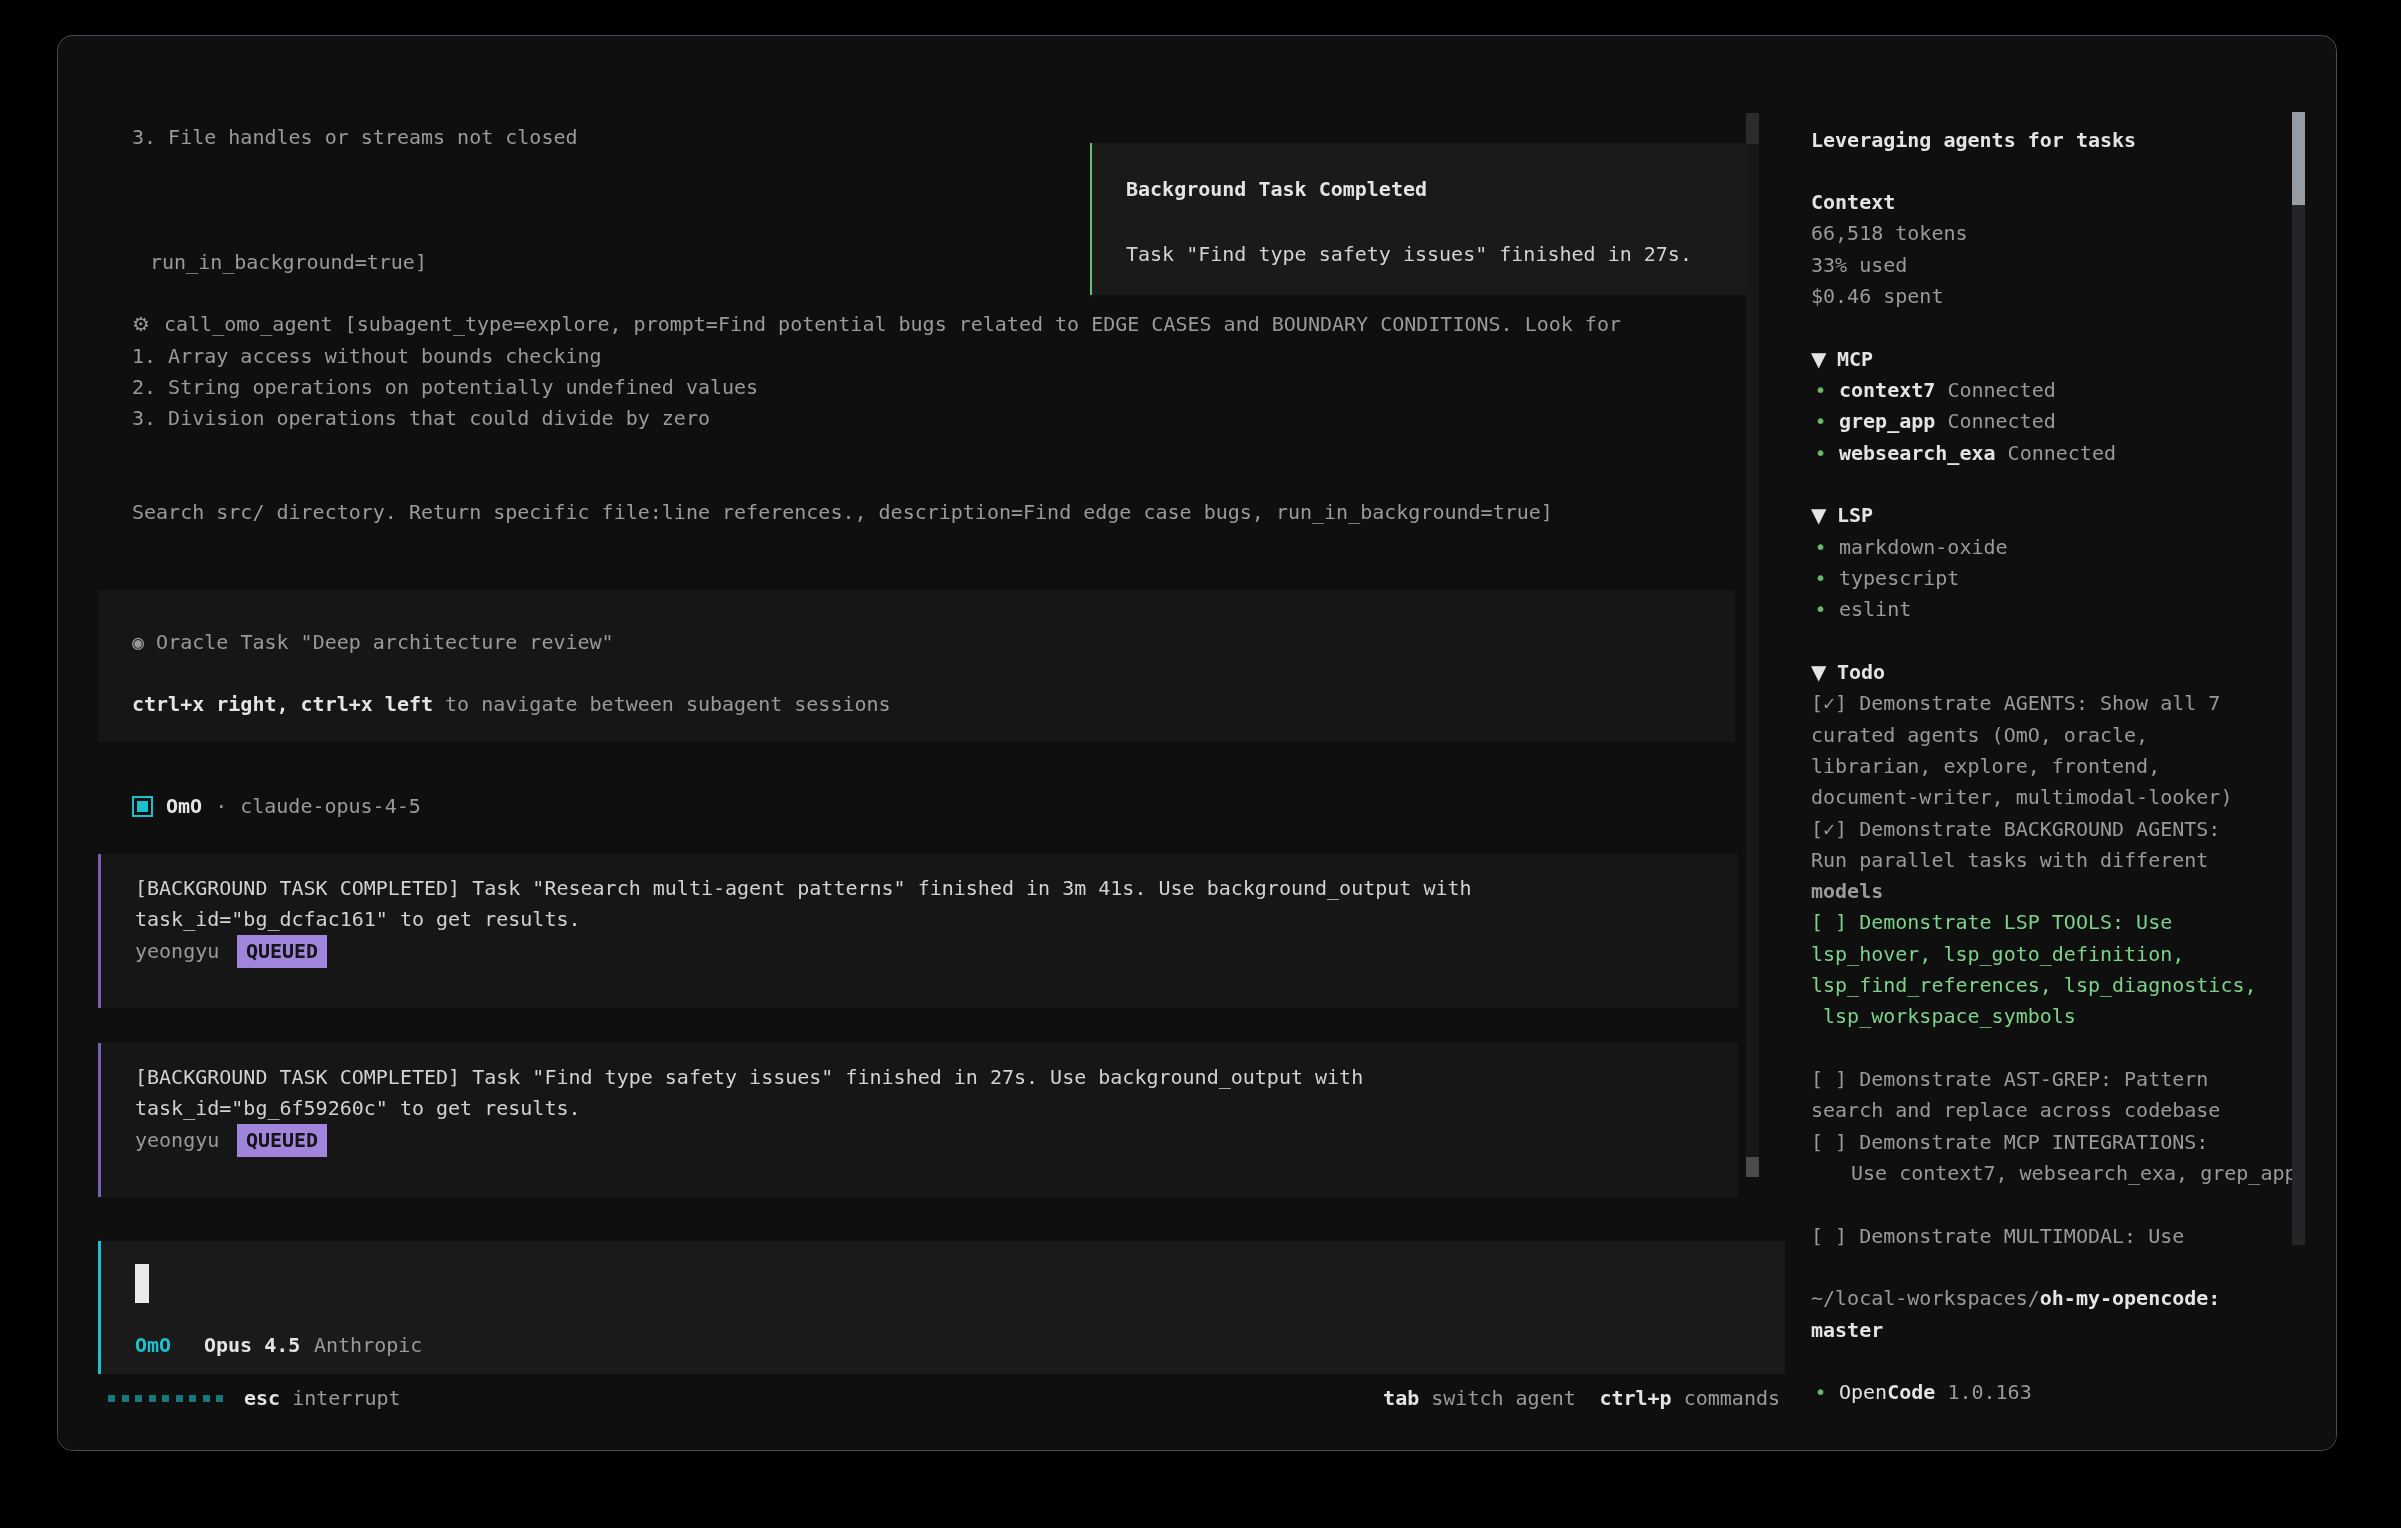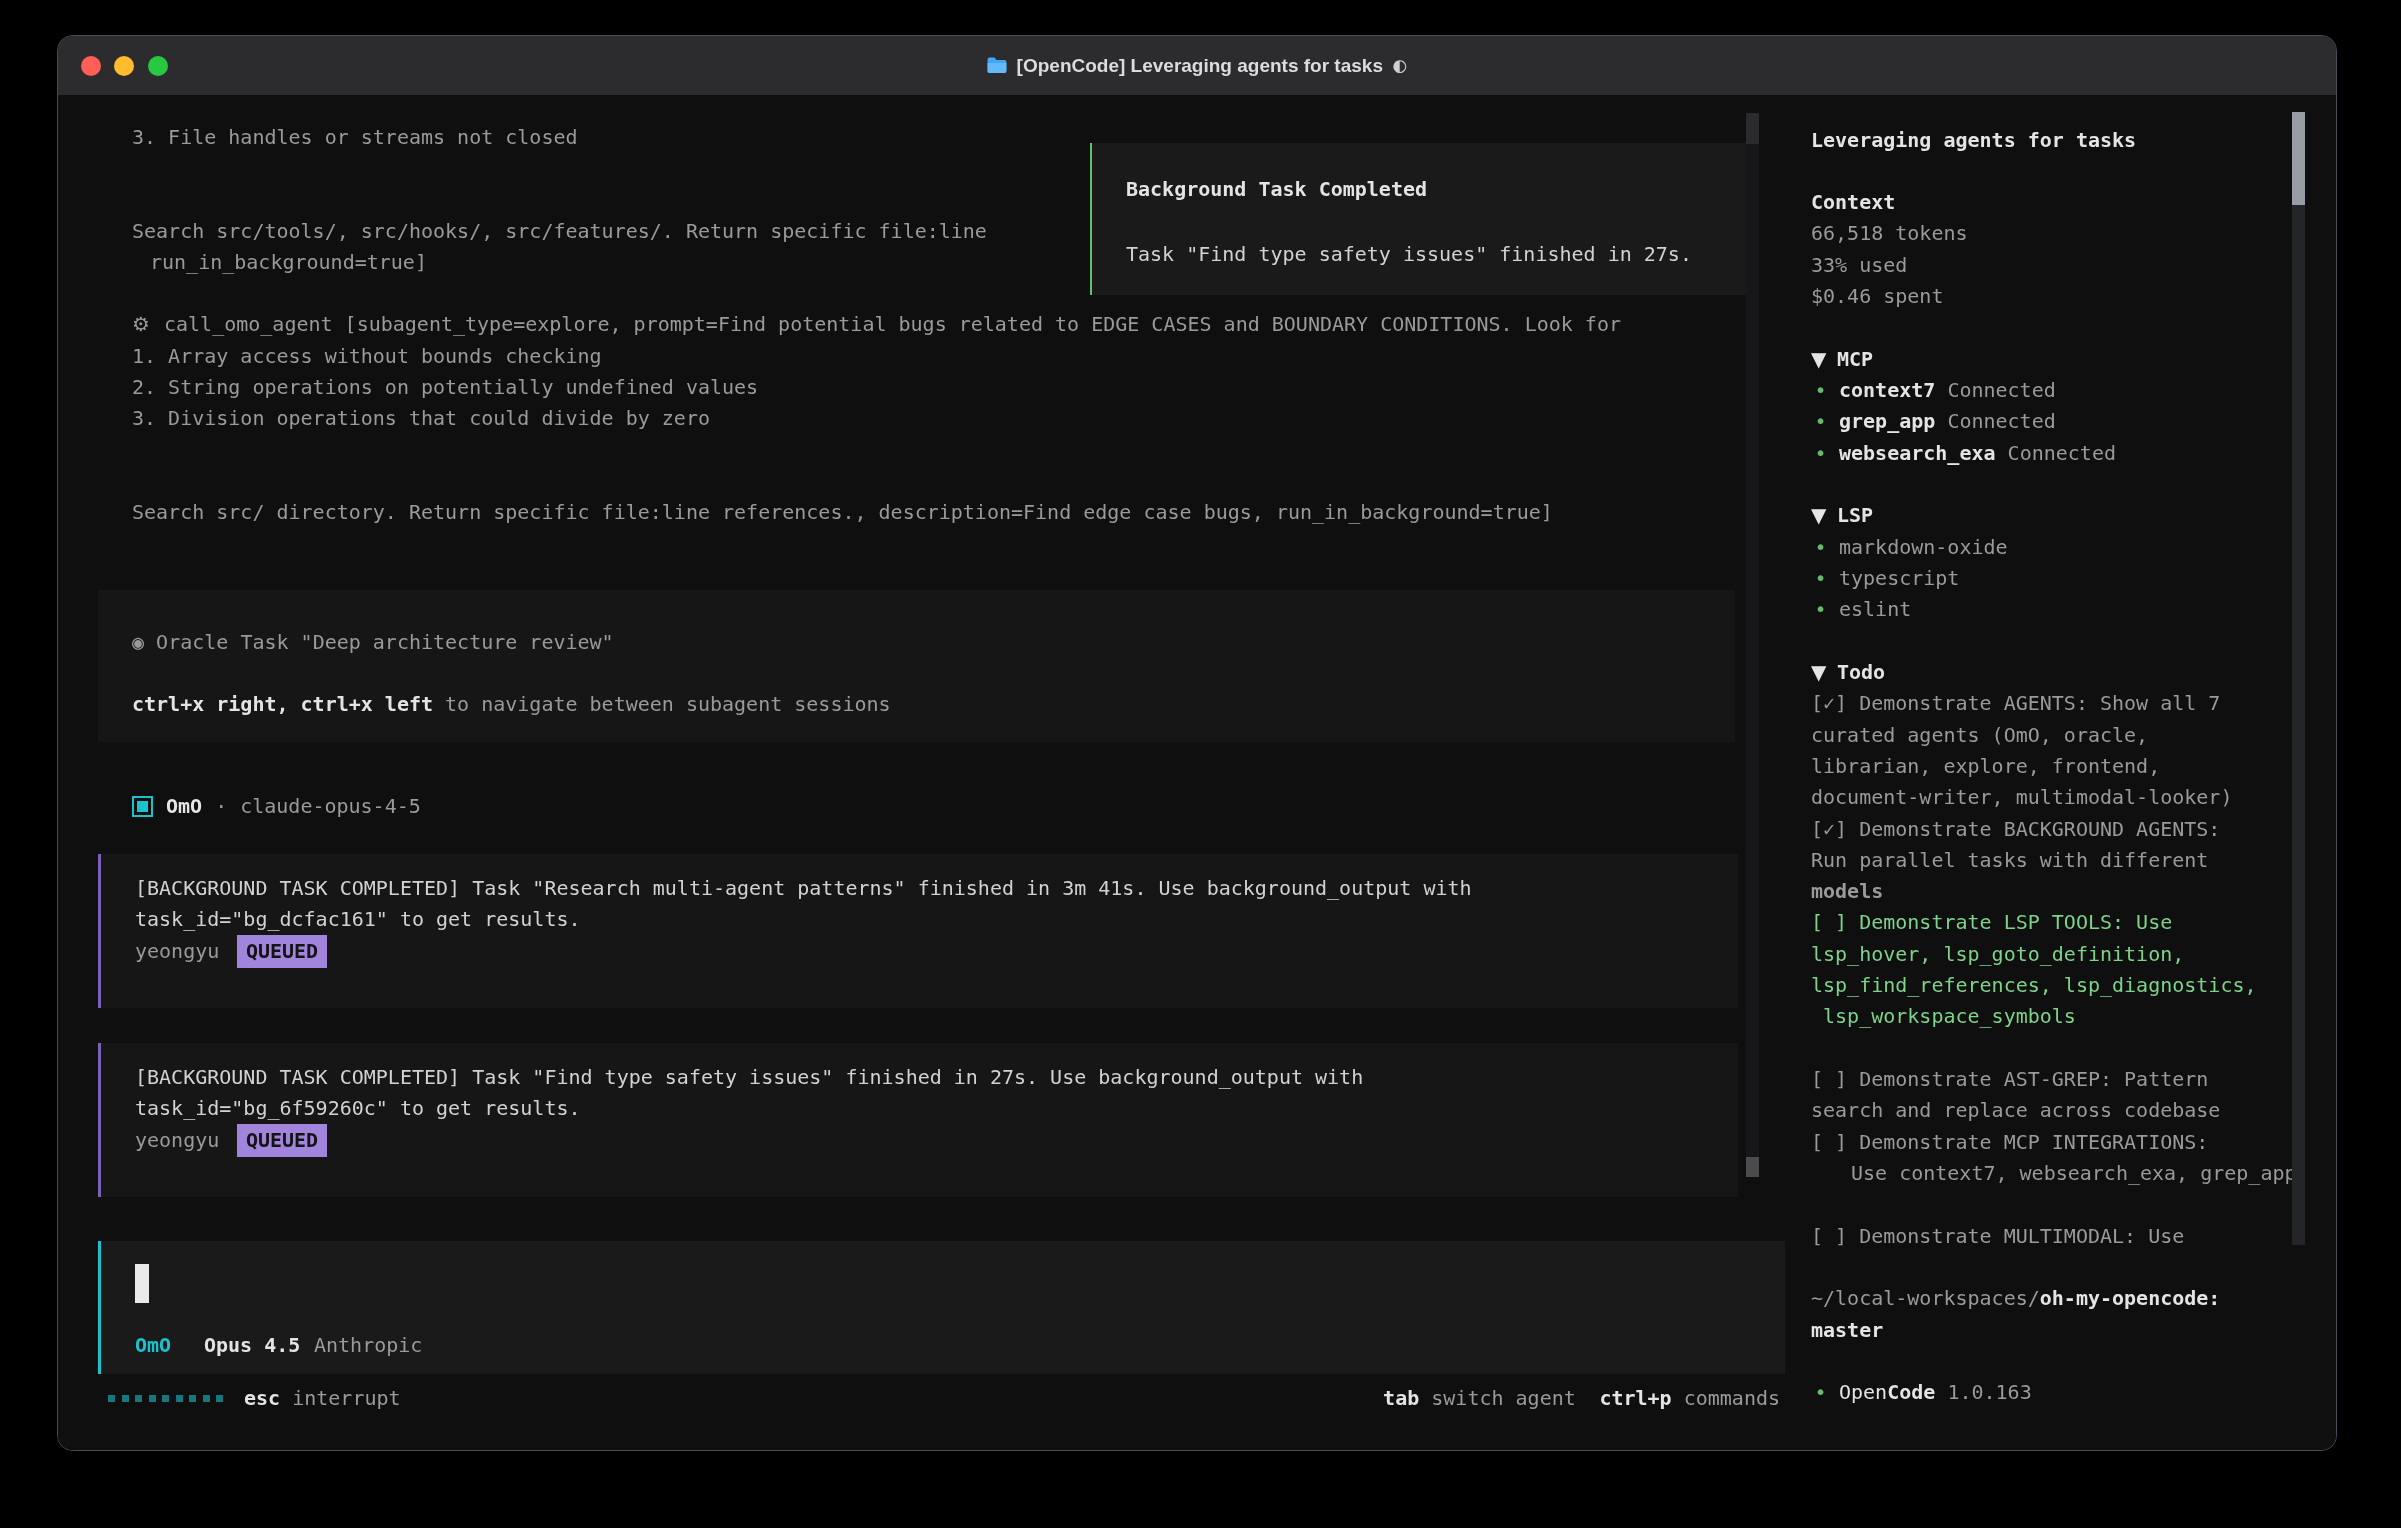--- a/index.html
+++ b/index.html
@@ -61,40 +61,24 @@
   
   .tri{display:inline-block;margin-right:10.6px;font-family:"DejaVu Sans",sans-serif;}
   .bullet{position:absolute;left:3.5px;top:0;color:#67b96e;}
   .flexrow{display:flex;align-items:center;}
 </style>
 </head>
 <body>
 
 <div id="window">
 
-  <div id="titlebar">
-    <div class="traffic">
-      <div class="light red"></div>
-      <div class="light yellow"></div>
-      <div class="light green"></div>
-    </div>
-    <div class="titlewrap">
-      <svg width="20" height="16.5" viewBox="0 0 34 28">
-        <path d="M1 4 q0-3 3-3 h9 l3 4 h14 q3 0 3 3 v16 q0 3-3 3 H4 q-3 0-3-3 Z" fill="#42a5f5"></path>
-        <path d="M1 10 h32 v13 q0 4-3 4 H4 q-3 0-3-3 Z" fill="#64b9f7"></path>
-      </svg>
-      <span>[OpenCode] Leveraging agents for tasks</span>
-      <span class="title-spinner">◐</span>
-    </div>
-  </div>
 
   <div id="content">
 
     <div class="mono dim" style="left:74px;top:26.6px;">3. File handles or streams not closed</div>
-    <div class="mono dim" style="left:74px;top:121px;">Search src/tools/, src/hooks/, src/features/. Return specific file:line</div>
     <div class="mono dim" style="left:92px;top:152px;">run_in_background=true]</div>
 
     <div class="mono dim" style="left:74px;top:214px;font-family:'DejaVu Sans',sans-serif;">⚙</div>
     <div class="mono dim" style="left:106px;top:214px;">call_omo_agent [subagent_type=explore, prompt=Find potential bugs related to EDGE CASES and BOUNDARY CONDITIONS. Look for</div>
     <div class="mono dim" style="left:74px;top:246px;">1. Array access without bounds checking</div>
     <div class="mono dim" style="left:74px;top:277px;">2. String operations on potentially undefined values</div>
     <div class="mono dim" style="left:74px;top:308px;">3. Division operations that could divide by zero</div>
     <div class="mono dim" style="left:74px;top:402px;">Search src/ directory. Return specific file:line references., description=Find edge case bugs, run_in_background=true]</div>
 
     <div class="block" style="left:40px;top:495px;width:1637px;height:152px;">

